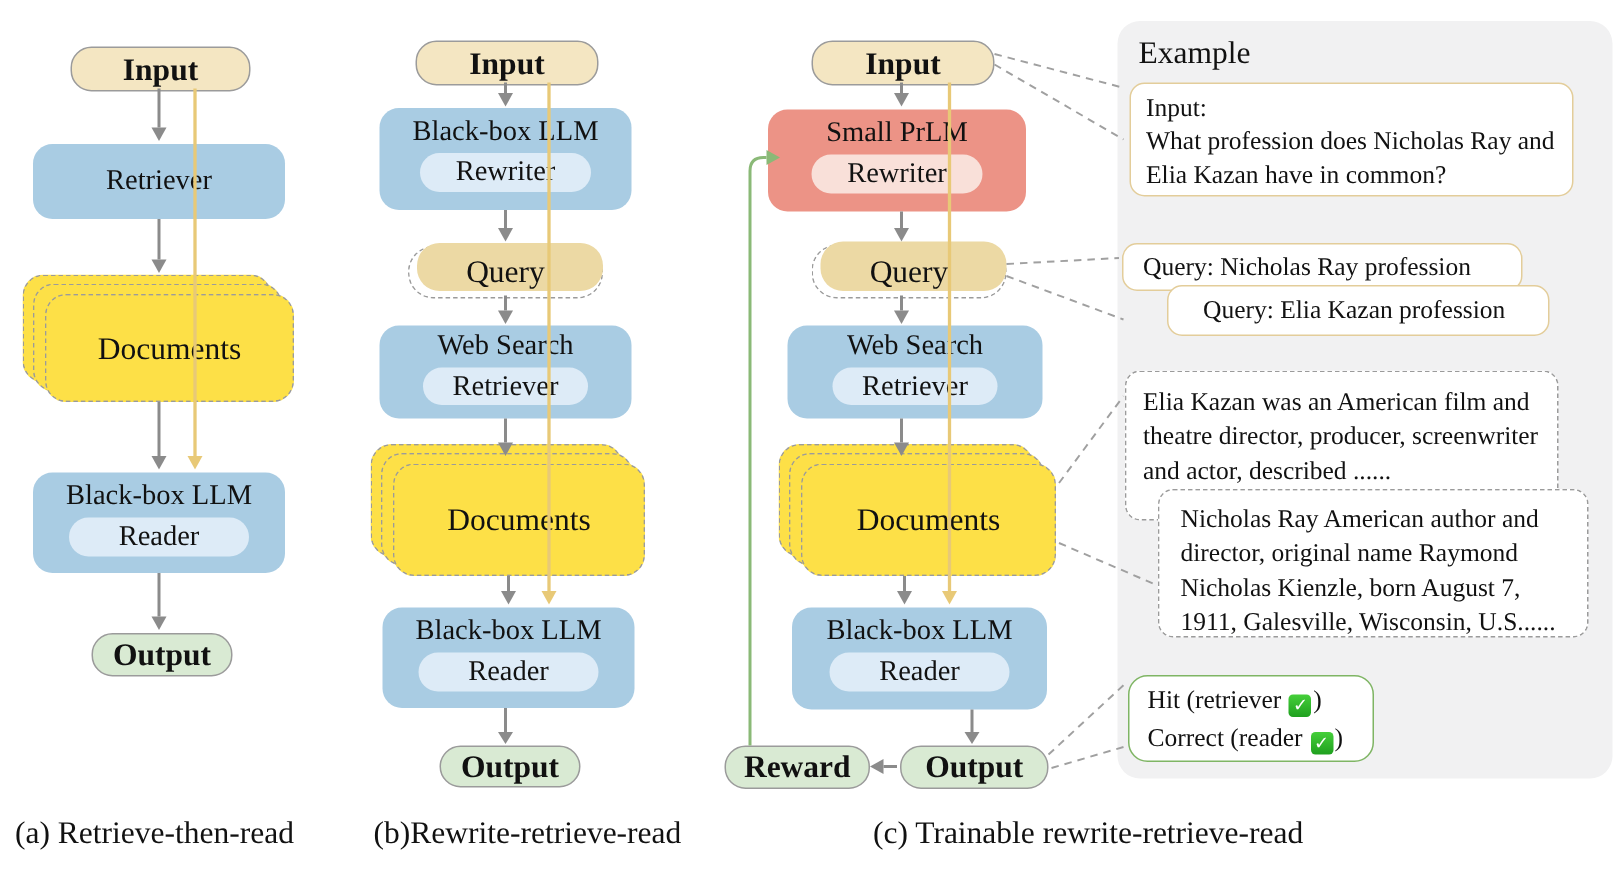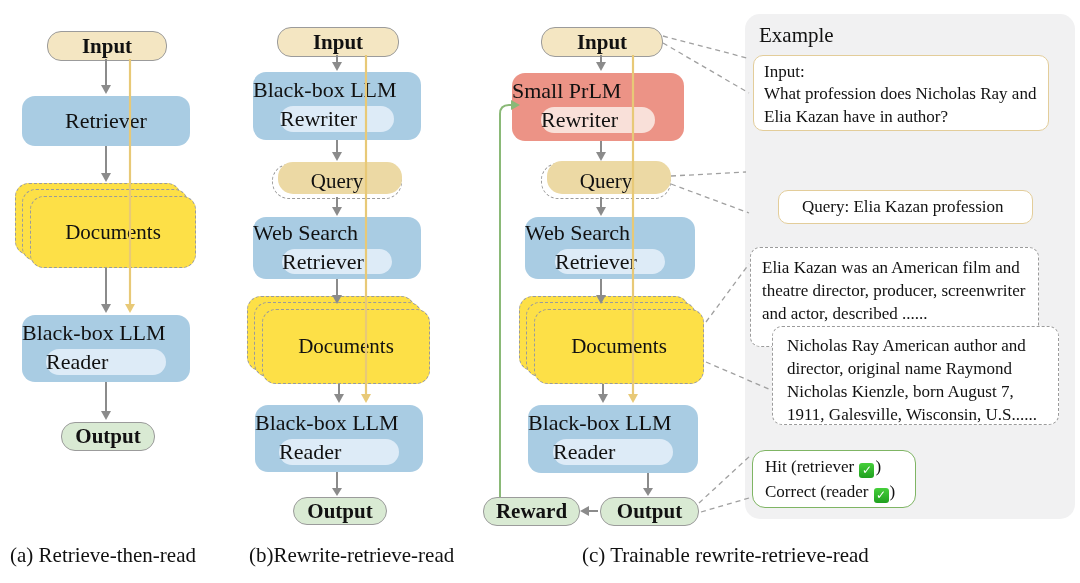--- a/index.html
+++ b/index.html
@@ -1,20 +1,20 @@
 <!DOCTYPE html>
 <html><head>
 <meta charset="utf-8">
 <style>
   html,body{margin:0;padding:0;background:#fff;}
   #canvas{position:relative;width:1080px;height:583px;background:#ffffff;
           font-family:"Liberation Serif", serif;color:#111;overflow:hidden;}
 
   
-  .box{position:absolute;border-radius:13px;font-size:22px;line-height:1.25;}
+  .box{position:absolute;border-radius:13px;text-align:center;font-size:19px;line-height:1.25;}
   .box.blue{background:#a9cce3;}
   .box.red{background:#ec9386;}
   .box-title{margin-top:4px;}
   .subpill{margin:2px auto 0;border-radius:14px;height:26px;line-height:26px;}
   .subpill.blue-light{background:#ddebf7;}
   .subpill.red-light{background:#f9e0d9;}
   .single{display:flex;align-items:center;justify-content:center;}
 
   
   .pill{position:absolute;border:1.5px solid #9b9b9b;border-radius:14px;
@@ -160,23 +160,26 @@
   <div class="pill green" style="left:600px;top:497px;width:97px;height:27px">
     <span>Output</span>
   </div>
 
   <div id="example-panel">
     <div class="ex-title">Example</div>
   </div>
 
   <div class="ex-box" style="left:753px;top:55px;width:296px;height:76px;padding:5px 10px;box-sizing:border-box">
     <div>Input:</div>
-    <div>What profession does Nicholas Ray and Elia Kazan have in author?</div>
-  </div>
-
+    <div>What profession does Nicholas Ray and Elia Kazan have in common?</div>
+  </div>
+
+  <div class="ex-box" style="left:748px;top:162px;width:267px;height:32px;padding:0 0 0 13px;box-sizing:border-box;display:flex;align-items:center">
+    <span>Query: Nicholas Ray profession</span>
+  </div>
 
   <div class="ex-box" style="left:778px;top:190px;width:255px;height:34px;padding:0 0 0 23px;box-sizing:border-box;display:flex;align-items:center">
     <span>Query: Elia Kazan profession</span>
   </div>
 
   <div class="ex-doc" style="left:750px;top:247px;width:289px;height:100px;padding:8px 8px 0 11px;box-sizing:border-box">
     <span>Elia Kazan was an American film and theatre director, producer, screenwriter and actor, described  ......</span>
   </div>
 
   <div class="ex-doc" style="left:772px;top:326px;width:287px;height:99px;padding:7px 6px 0 14px;box-sizing:border-box">

